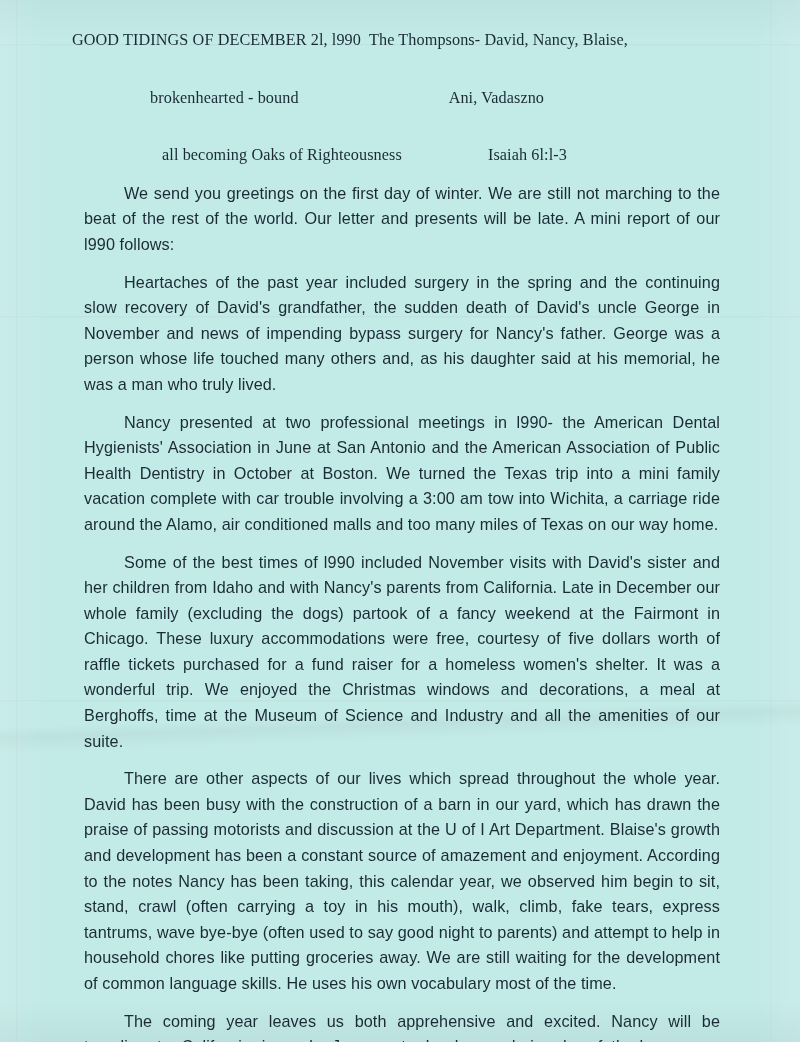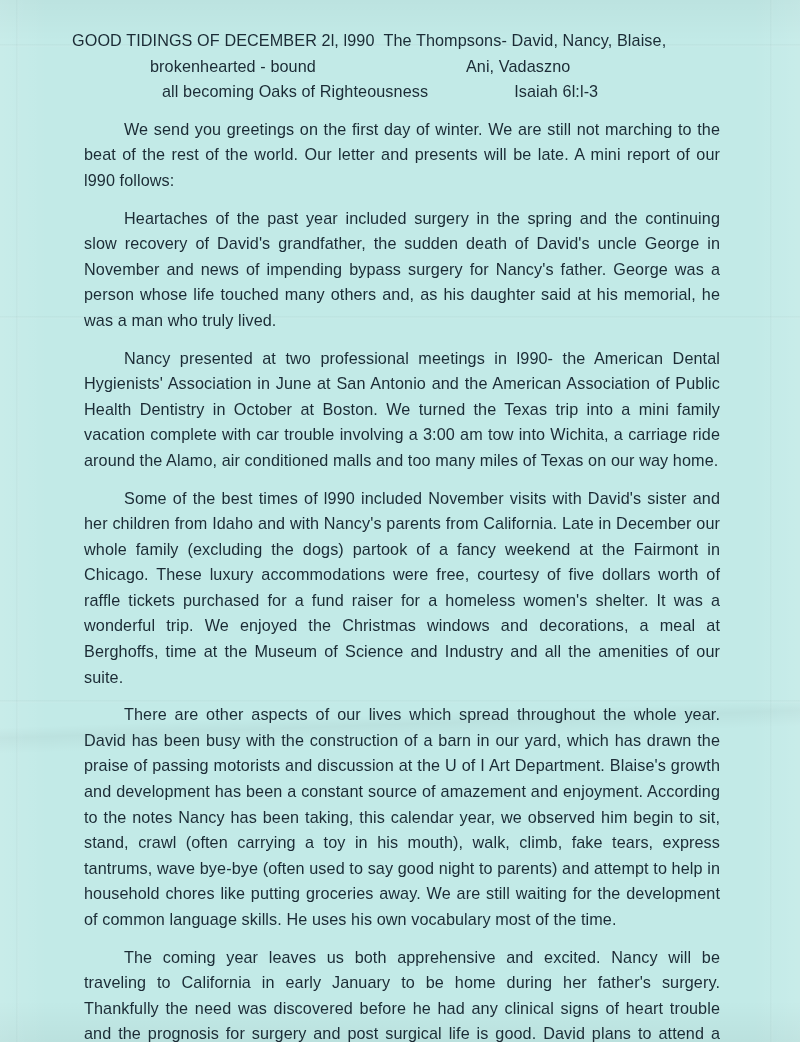--- a/index.html
+++ b/index.html
@@ -57,35 +57,38 @@
     line-height: 25.6px;
     letter-spacing: .1px;
     z-index: 2;
   }
 
   .header-block {
     margin-bottom: 2px;
   }
   .hdr-line {
     white-space: pre;
+    font-family: Liberation Serif, serif;
   }
   .hdr-line.l1 {
     padding-left: 0;
   }
   .hdr-line.l2 {
     padding-left: 78px;
+    margin-top: 32px;
   }
   .hdr-line.l3 {
     padding-left: 200px;
   }
   .hdr-line.l4 {
     padding-left: 272px;
   }
   .hdr-line.l5 {
     padding-left: 90px;
+    margin-top: 32px;
   }
   .hdr-spacer {
     display: inline-block;
   }
   .sp-a { width: 150px; }
   .sp-b { width: 86px; }
 
   p.para {
     margin: 12px;
     text-align: justify;

